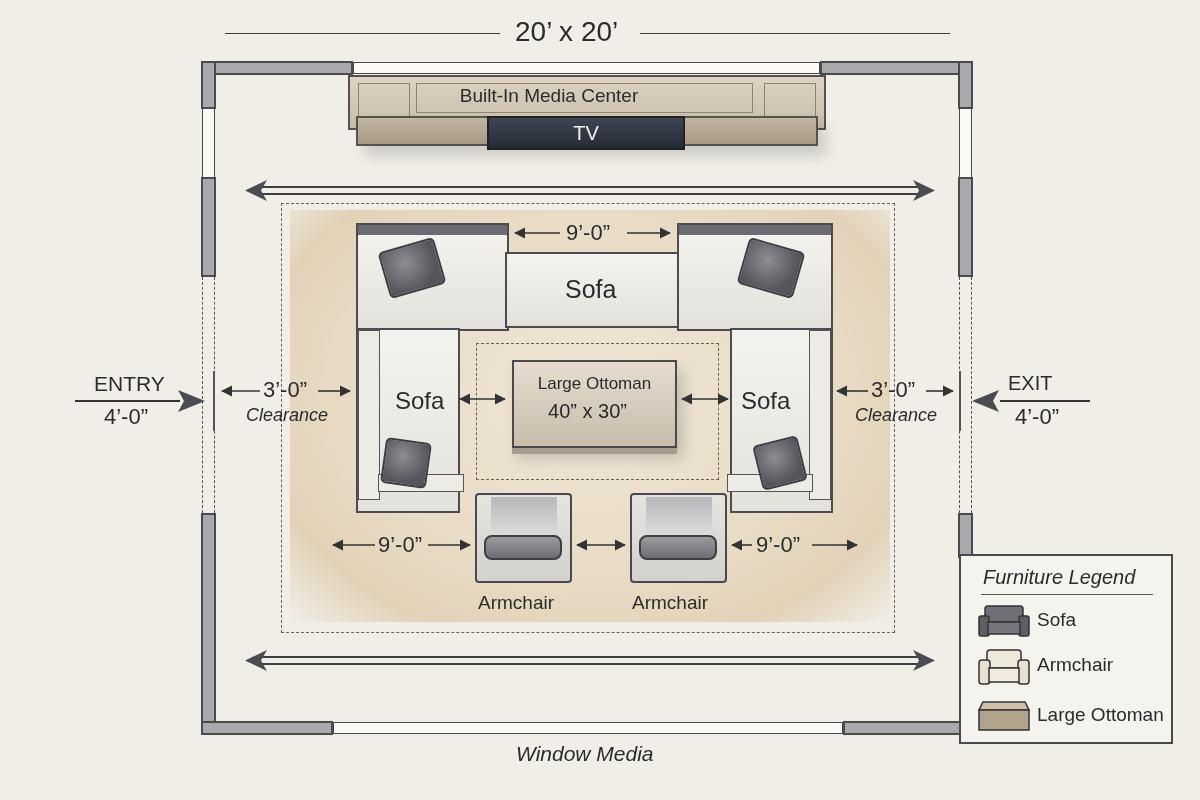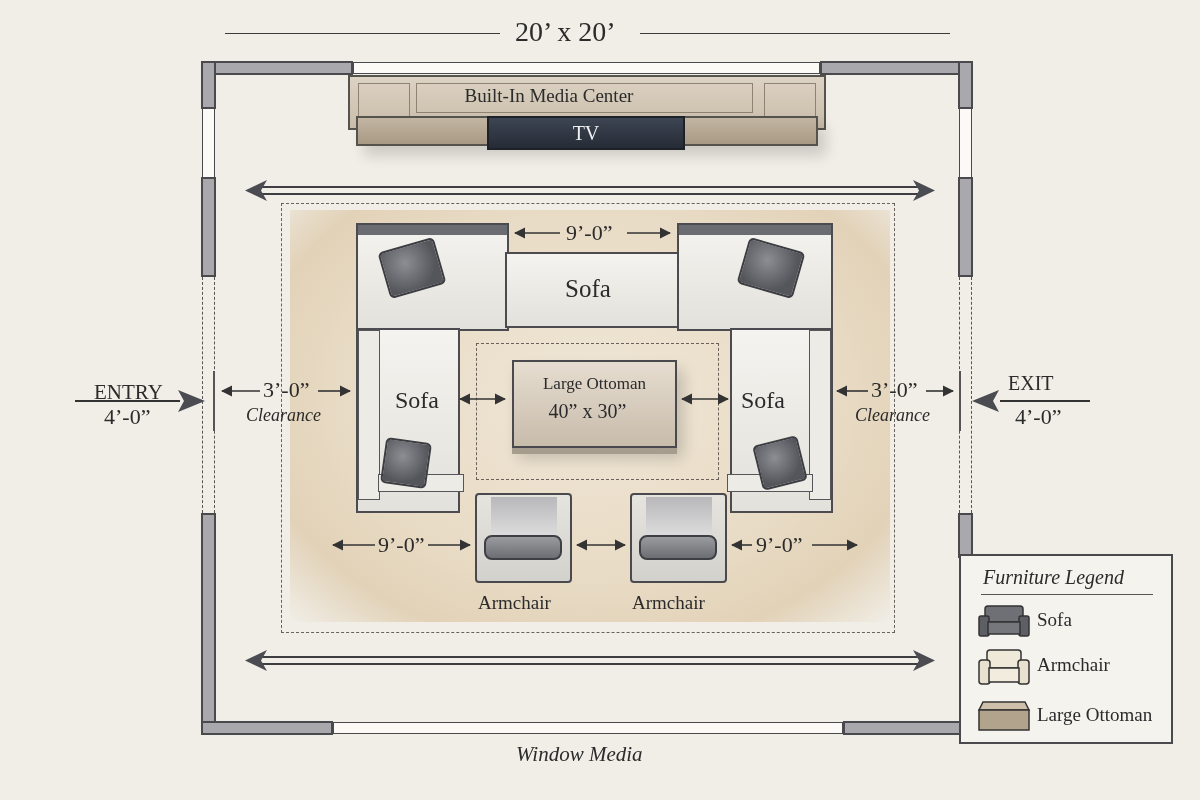--- a/index.html
+++ b/index.html
@@ -1,19 +1,19 @@
 <!DOCTYPE html>
 <html><head>
 <meta charset="utf-8">
 <style>
   html,body{margin:0;padding:0;}
   body{width:1200px;height:800px;overflow:hidden;background:#f1eee7;position:relative;
     font-family:"DejaVu Serif","Liberation Serif",serif;color:#2a2a2a;}
   .abs{position:absolute;}
-  .txt{position:absolute;white-space:nowrap;font-family:Liberation Serif, serif;color:#2b2b2b;}
+  .txt{position:absolute;white-space:nowrap;font-family:Liberation Sans, sans-serif;color:#2b2b2b;}
   .ital{font-style:italic;}
   .wall{position:absolute;background:#a9a9ad;border:2px solid #4a4a4e;box-sizing:border-box;}
   .win{position:absolute;background:#fbfaf6;border:1.5px solid #4a4a4e;box-sizing:border-box;}
   .doorgap{position:absolute;border-left:1.5px dashed #555;border-right:1.5px dashed #555;box-sizing:border-box;}
   .rug{position:absolute;background:radial-gradient(ellipse at 50% 45%,#efe6d6 0%,#e9dcc6 55%,#e2d2b8 80%,#f1eee7 100%);}
   .dash{position:absolute;border:1.5px dashed #6a6258;box-sizing:border-box;}
   .sofa-part{position:absolute;background:linear-gradient(#f4f3ef,#e3e1db);border:2px solid #4c4c50;box-sizing:border-box;}
   .arm{position:absolute;background:#ecebe6;border:1.5px solid #55555a;box-sizing:border-box;}
   .pillow{position:absolute;background:radial-gradient(circle at 40% 35%,#8c8e94,#54565c 70%);border:2px solid #3c3d42;border-radius:5px;box-sizing:border-box;}
   .chair{position:absolute;background:linear-gradient(#e6e4de,#d3d1cb);border:2px solid #4a4a4e;border-radius:4px;box-sizing:border-box;}
@@ -154,21 +154,21 @@
 <div class="txt" style="left:566px;top:220px;font-size:22px;">9’-0”</div>
 
 <div class="txt" style="left:263px;top:377px;font-size:22px;">3’-0”</div>
 <div class="txt ital" style="left:246px;top:405px;font-size:18px;">Clearance</div>
 <div class="txt" style="left:871px;top:377px;font-size:22px;">3’-0”</div>
 <div class="txt ital" style="left:855px;top:405px;font-size:18px;">Clearance</div>
 
 <div class="txt" style="left:378px;top:532px;font-size:22px;">9’-0”</div>
 <div class="txt" style="left:756px;top:532px;font-size:22px;">9’-0”</div>
 
-<div class="txt" style="left:94px;top:372px;font-size:21px;margin-top:8px;">ENTRY</div>
+<div class="txt" style="left:94px;top:372px;font-size:21px;">ENTRY</div>
 <div class="txt" style="left:104px;top:404px;font-size:22px;">4’-0”</div>
 <div class="txt" style="left:1008px;top:372px;font-size:20px;">EXIT</div>
 <div class="txt" style="left:1015px;top:404px;font-size:22px;">4’-0”</div>
 
 <svg class="abs" style="left:245px;top:648px;" width="690" height="26">
   <line x1="10" y1="9" x2="680" y2="9" stroke="#3e3e42" stroke-width="2"></line>
   <line x1="10" y1="16" x2="680" y2="16" stroke="#3e3e42" stroke-width="2"></line>
   <polygon points="0,12.5 22,2 16,12.5 22,23" fill="#4a4c52"></polygon>
   <polygon points="690,12.5 668,2 674,12.5 668,23" fill="#4a4c52"></polygon>
 </svg>

